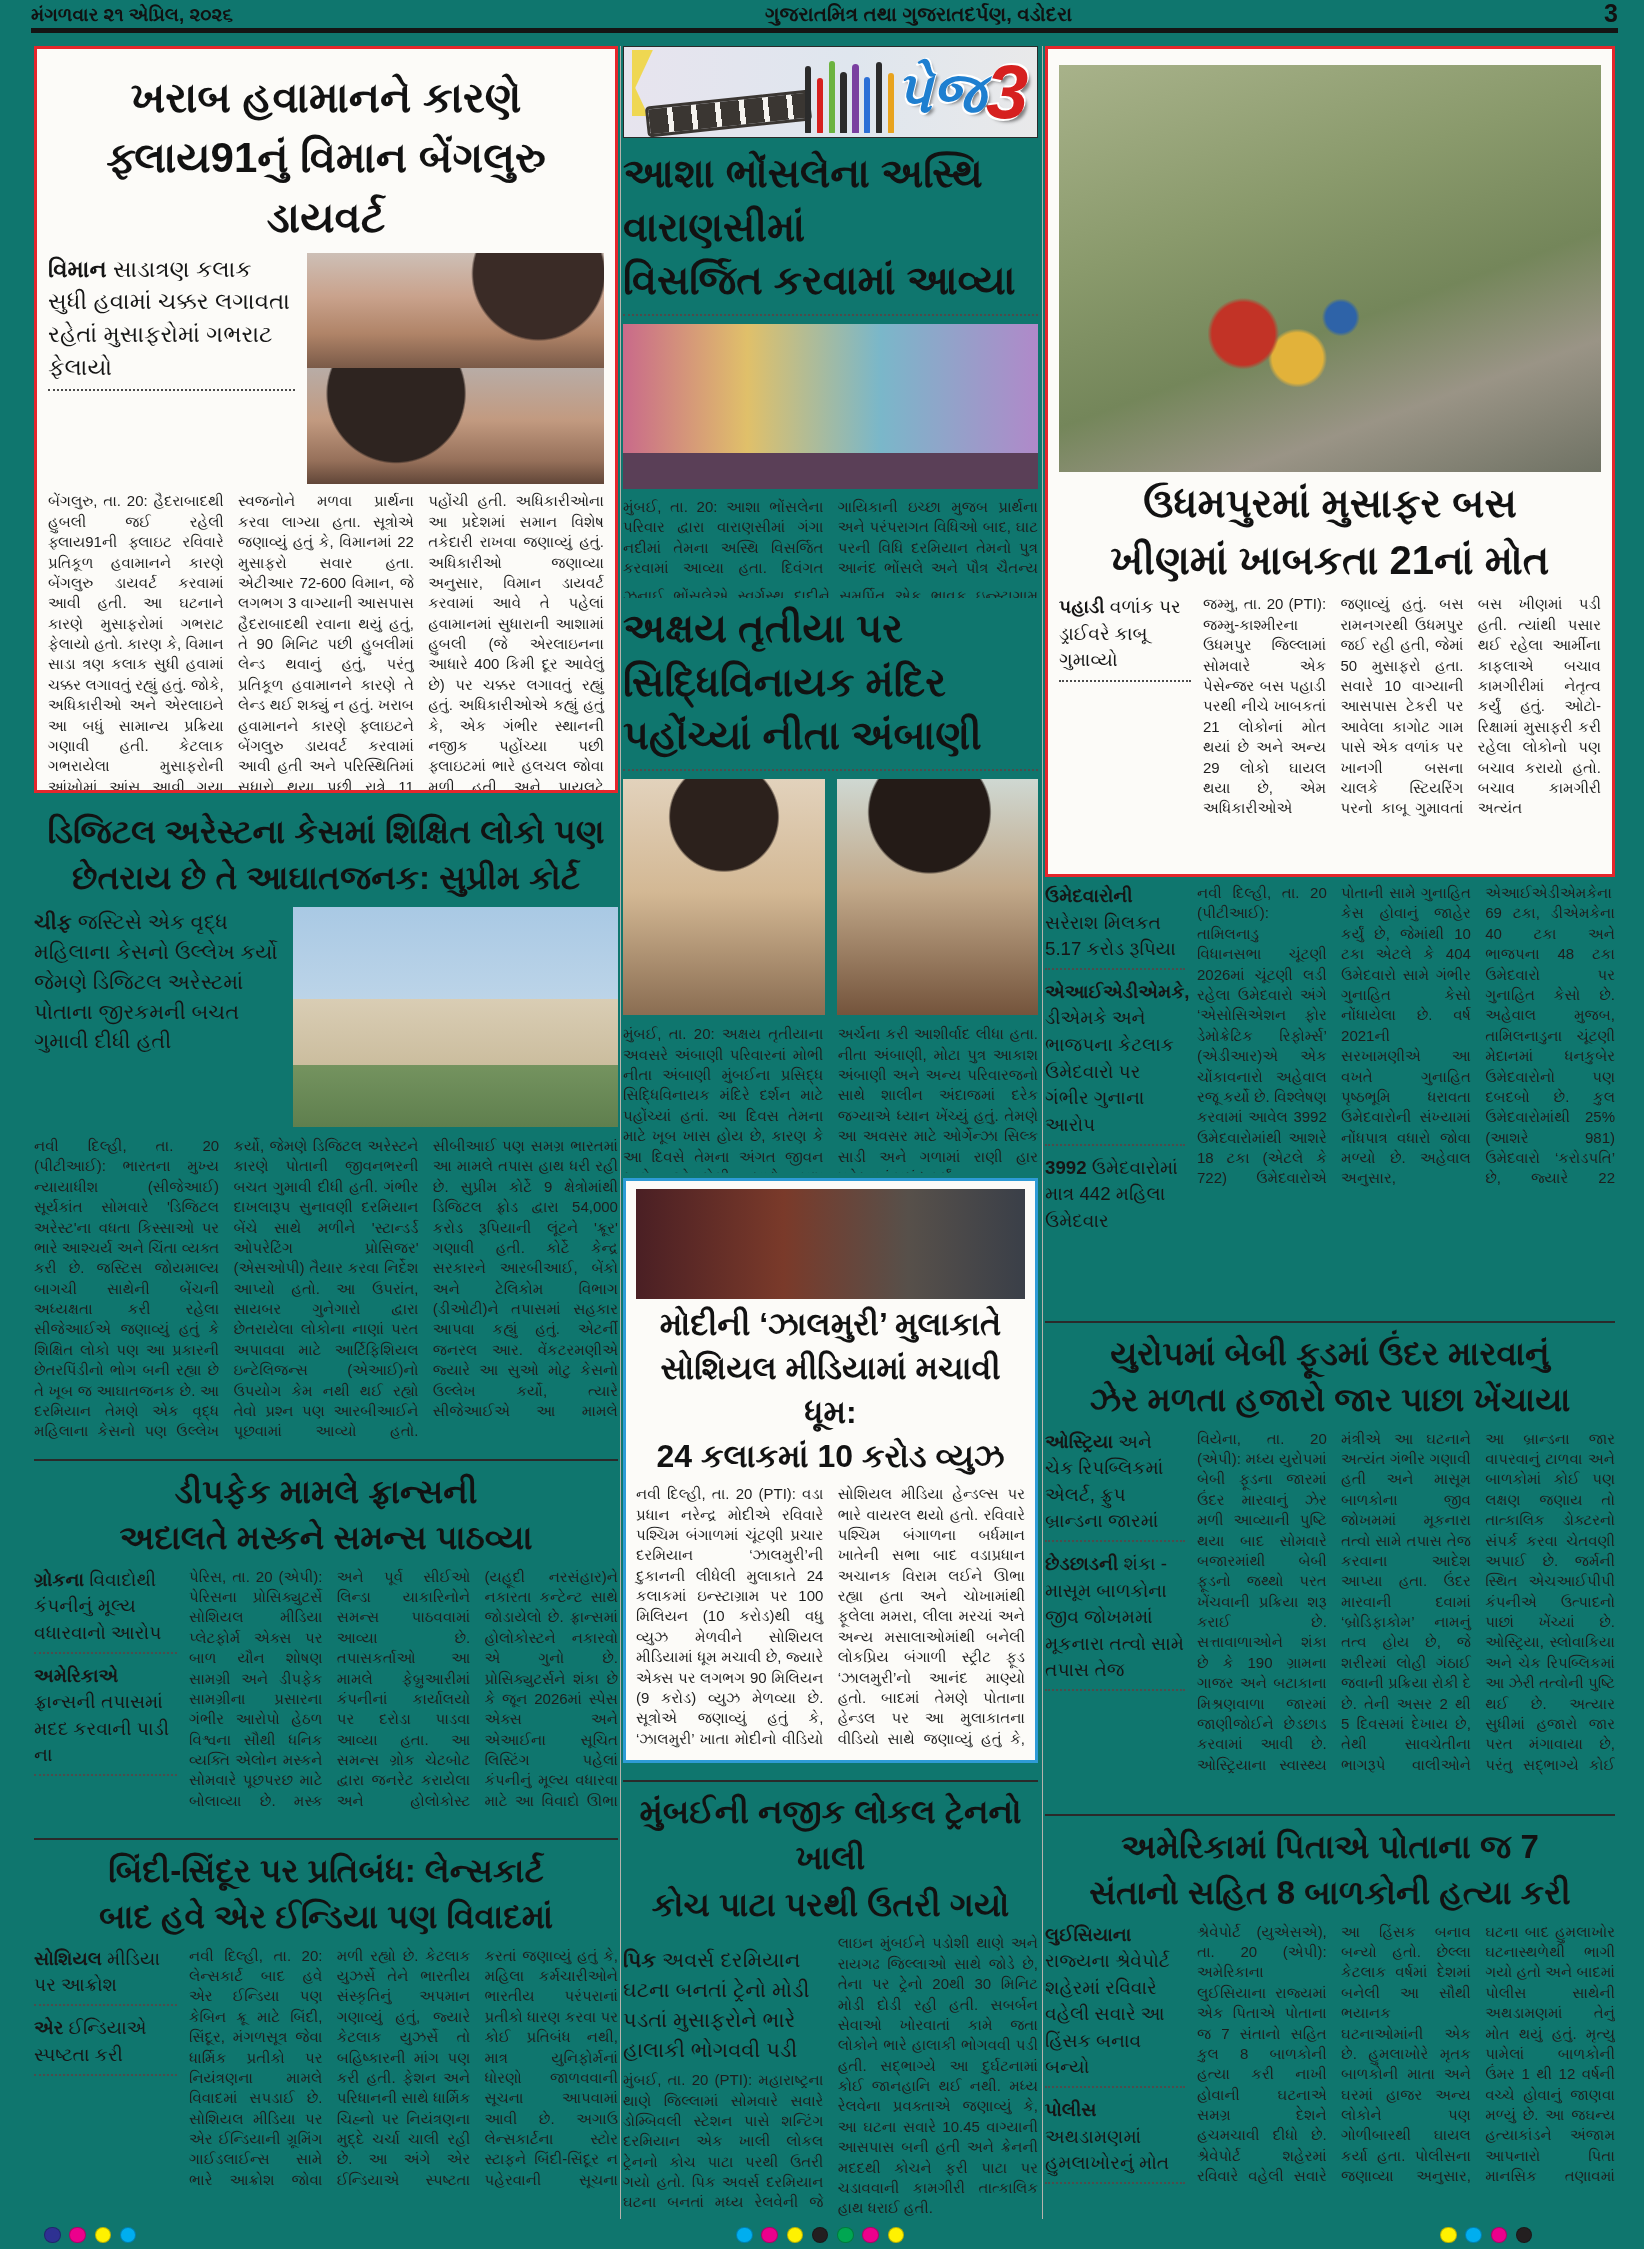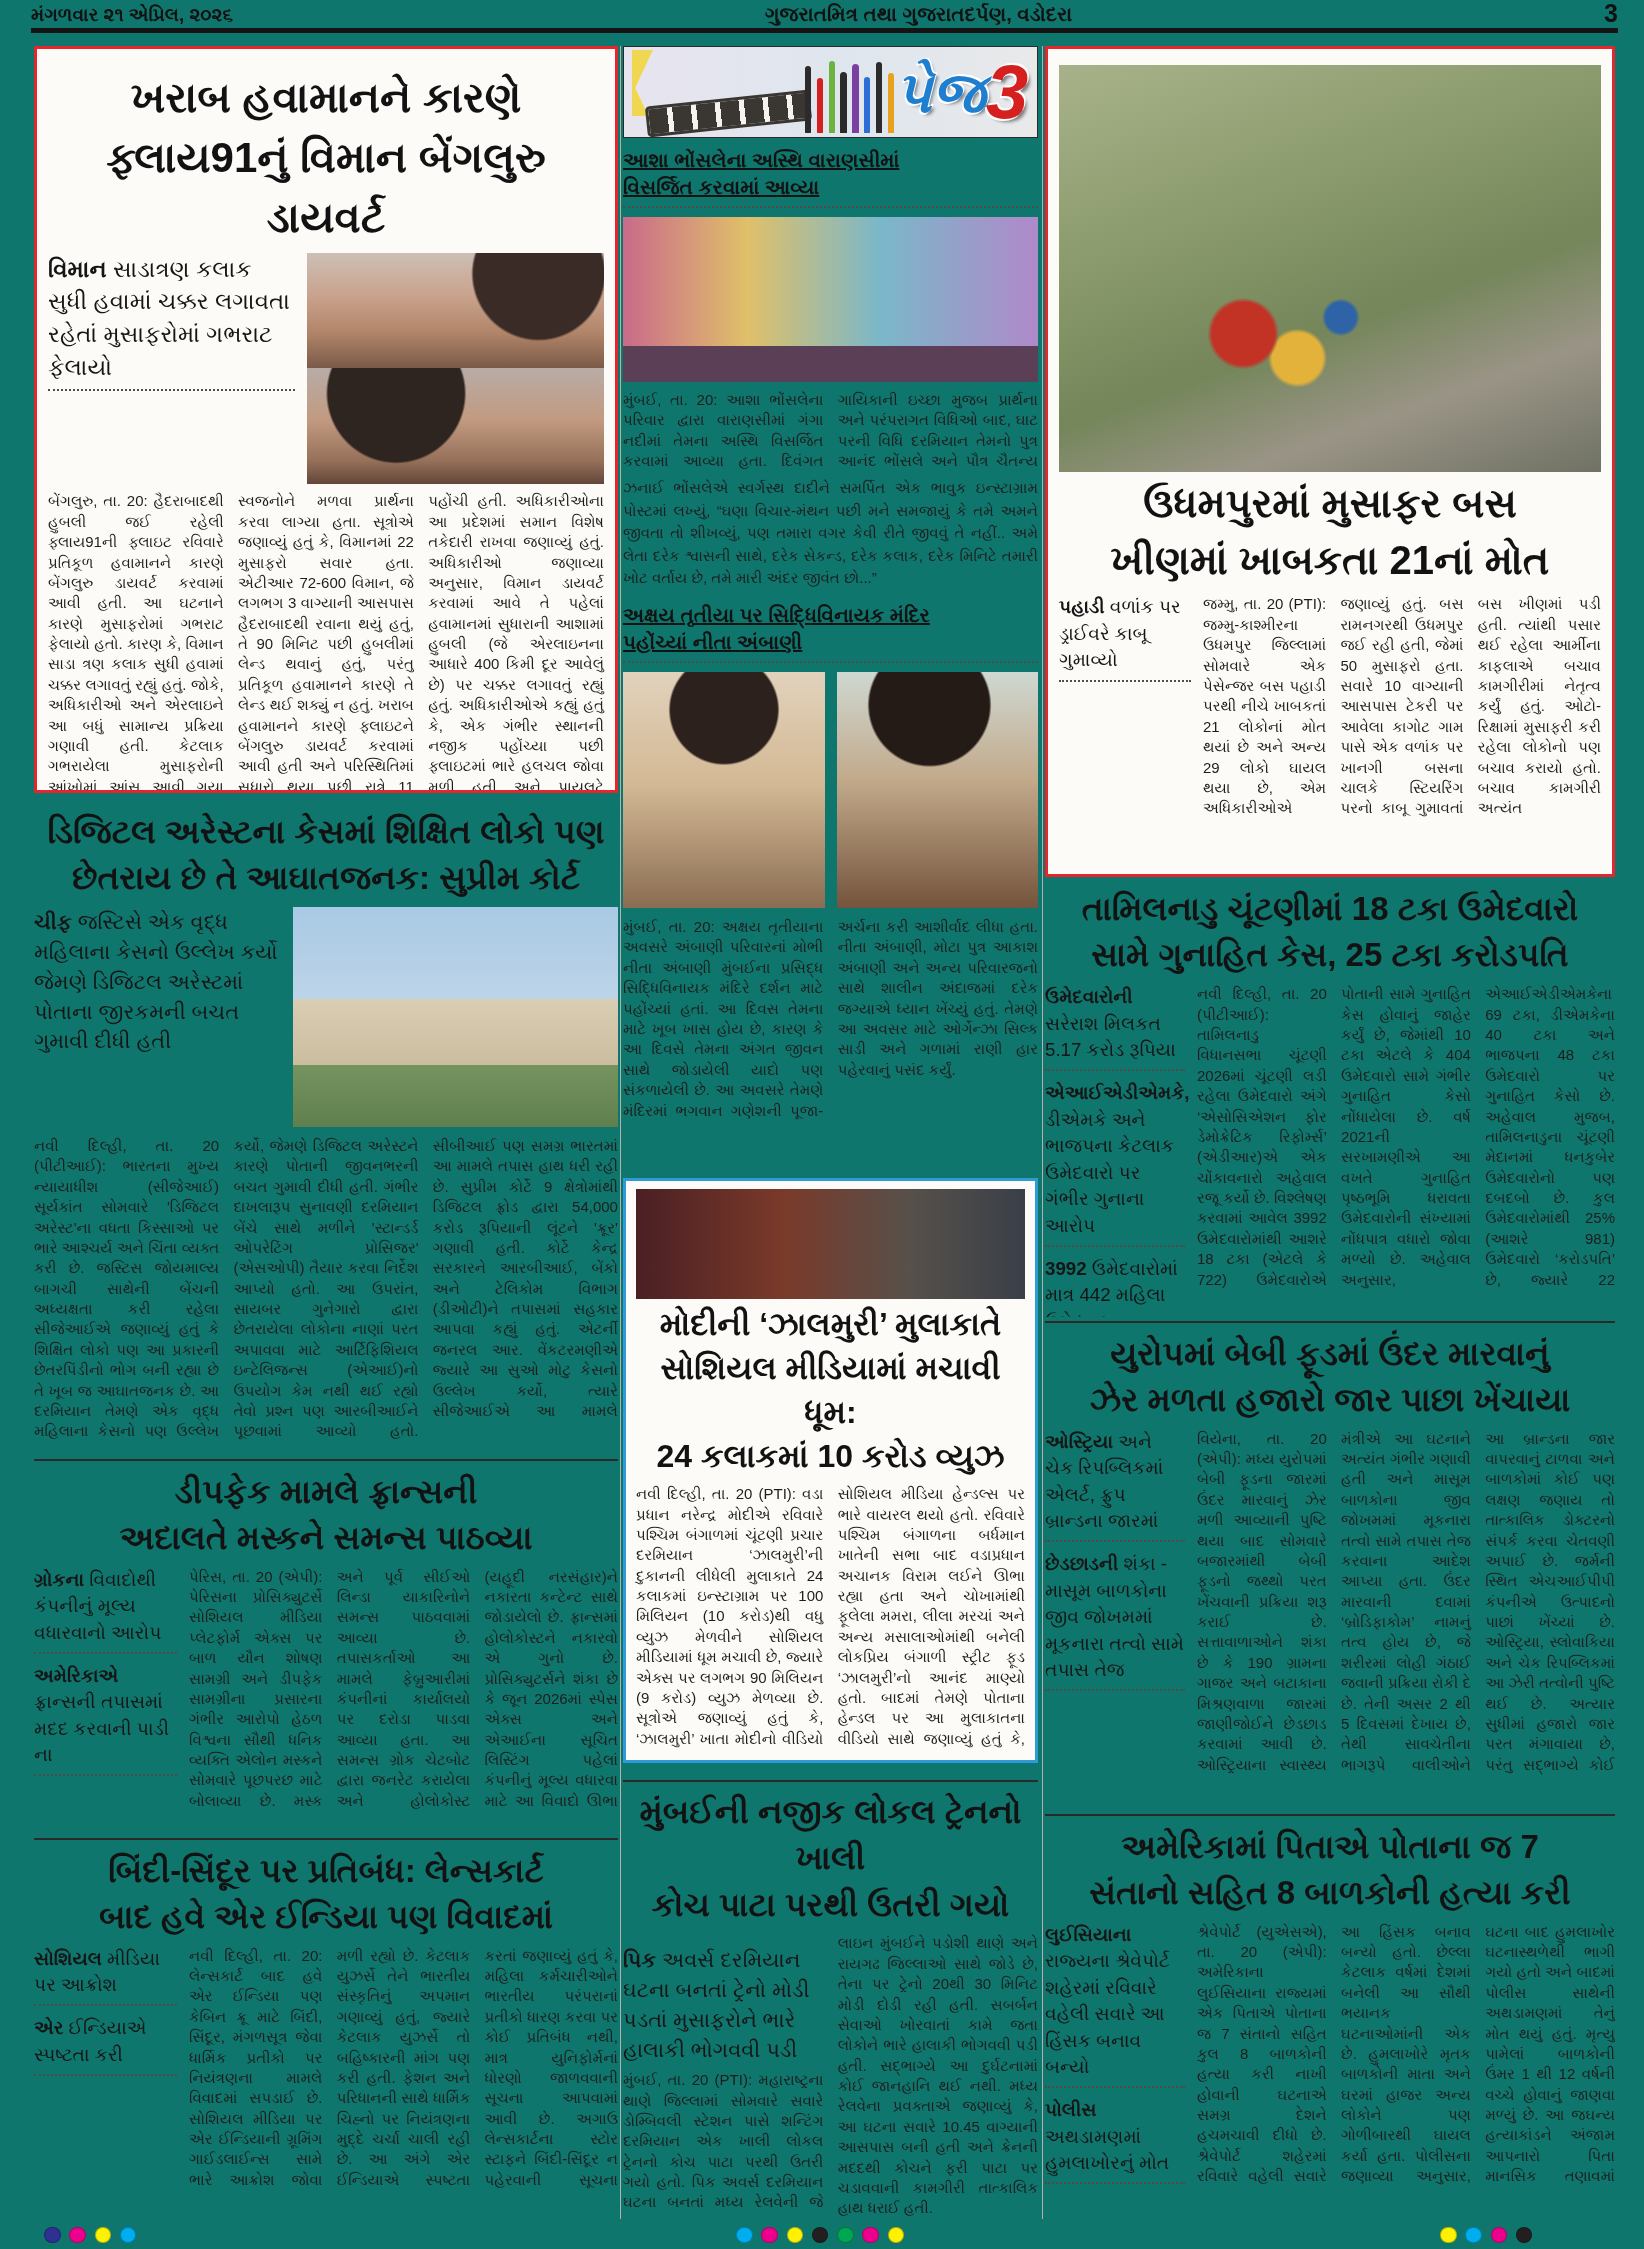--- a/index.html
+++ b/index.html
@@ -79,21 +79,21 @@
   
   .regrow{position:absolute;bottom:6.6px;height:16.5px;display:flex;gap:8.8px;}
   .regdot{width:16.5px;height:16.5px;border-radius:50%;display:inline-block;border:0.5px solid rgba(0,0,0,.25);}
 
   
   .h76{font-size:42px;line-height:1.42;}
   .h72{font-size:40px;line-height:1.42;}
   .h64{font-size:33px;line-height:1.4;}
   .h60{font-size:33px;line-height:1.4;}
   .h58{font-size:32px;line-height:1.38;}
-  .h54{font-size:20px;line-height:1.34;text-decoration:underline;}
+  .h54{font-size:40px;line-height:1.34;}
   .lead42{font-size:23px;}
   .lead38{font-size:21px;}
   .lead34{font-size:18.7px;}
   .leadcol{flex-shrink:0;}
   .quote{font-size:15px;line-height:1.5;text-align:justify;color:#1d1d1d;margin-top:5.5px;}
 </style>
 </head>
 <body>
 
 <div class="page">
@@ -244,24 +244,20 @@
     <div class="row" style="height:236px">
       <div class="leadcol" style="width:132px">
         <p class="lead lead34"><b>પહાડી</b> <span>વળાંક પર ડ્રાઈવરે કાબૂ ગુમાવ્યો</span></p>
         <hr class="dotted">
       </div>
       <div class="body cols3" style="flex:1;height:236px">જમ્મુ, તા. 20 (PTI): જમ્મુ-કાશ્મીરના ઉધમપુર જિલ્લામાં સોમવારે એક પેસેન્જર બસ પહાડી પરથી નીચે ખાબકતાં 21 લોકોનાં મોત થયાં છે અને અન્ય 29 લોકો ઘાયલ થયા છે, એમ અધિકારીઓએ જણાવ્યું હતું. બસ રામનગરથી ઉધમપુર જઈ રહી હતી, જેમાં 50 મુસાફરો હતા. સવારે 10 વાગ્યાની આસપાસ ટેકરી પર આવેલા કાગોટ ગામ પાસે એક વળાંક પર ખાનગી બસના ચાલકે સ્ટિયરિંગ પરનો કાબૂ ગુમાવતાં બસ ખીણમાં પડી હતી. ત્યાંથી પસાર થઈ રહેલા આર્મીના કાફલાએ બચાવ કામગીરીમાં નેતૃત્વ કર્યું હતું. ઓટો-રિક્ષામાં મુસાફરી કરી રહેલા લોકોનો પણ બચાવ કરાયો હતો. બચાવ કામગીરી અત્યંત પડકારજનક સાબિત થઈ હતી અને બસનો આગળનો ભાગ સંપૂર્ણપણે તૂટીને અલગ થઈ ગયો હતો. રાષ્ટ્રપતિ દ્રૌપદી મુર્મુ અને વડાપ્રધાન નરેન્દ્ર મોદીએ અકસ્માતમાં થયેલી જાનહાનિ પર શોક વ્યક્ત કર્યો હતો. તેમણે મૃતકોના પરિવારો માટે રૂ. 2 લાખ અને અકસ્માતમાં ઘાયલ થયેલા લોકો માટે રૂ. 50,000 ની એક્સ-ગ્રેશિયા (સહાય) રકમની પણ જાહેરાત કરી હતી. જમ્મુ-કાશ્મીરના લેફ્ટનન્ટ ગવર્નર મનોજ સિન્હા અને મુખ્યમંત્રી ઓમર અબ્દુલ્લાએ અધિકારીઓને ઘાયલોની સારવારમાં તમામ શક્ય મદદની ખાતરી આપી હતી.</div>
     </div>
   </section>
 
   <section class="art" style="left:1045px;top:883px;width:570px;height:434px">
-    <h1 class="head h60">
-      <span>તામિલનાડુ ચૂંટણીમાં 18 ટકા ઉમેદવારો</span>
-      <span>સામે ગુનાહિત કેસ, 25 ટકા કરોડપતિ</span>
-    </h1>
     <div class="row" style="height:308px">
       <div class="leadcol" style="width:140px">
         <p class="lead lead34"><b>ઉમેદવારોની</b> <span>સરેરાશ મિલકત 5.17 કરોડ રૂપિયા</span></p>
         <hr class="dotted">
         <p class="lead lead34"><b>એઆઈએડીએમકે,</b> <span>ડીએમકે અને ભાજપના કેટલાક ઉમેદવારો પર ગંભીર ગુનાના આરોપ</span></p>
         <hr class="dotted">
         <p class="lead lead34"><b>3992</b> <span>ઉમેદવારોમાં માત્ર 442 મહિલા ઉમેદવાર</span></p>
       </div>
       <div class="body cols3" style="flex:1;height:308px">નવી દિલ્હી, તા. 20 (પીટીઆઈ): તામિલનાડુ વિધાનસભા ચૂંટણી 2026માં ચૂંટણી લડી રહેલા ઉમેદવારો અંગે ‘એસોસિએશન ફોર ડેમોક્રેટિક રિફોર્મ્સ’ (એડીઆર)એ એક ચોંકાવનારો અહેવાલ રજૂ કર્યો છે. વિશ્લેષણ કરવામાં આવેલ 3992 ઉમેદવારોમાંથી આશરે 18 ટકા (એટલે કે 722) ઉમેદવારોએ પોતાની સામે ગુનાહિત કેસ હોવાનું જાહેર કર્યું છે, જેમાંથી 10 ટકા એટલે કે 404 ઉમેદવારો સામે ગંભીર ગુનાહિત કેસો નોંધાયેલા છે. વર્ષ 2021ની સરખામણીએ આ વખતે ગુનાહિત પૃષ્ઠભૂમિ ધરાવતા ઉમેદવારોની સંખ્યામાં નોંધપાત્ર વધારો જોવા મળ્યો છે. અહેવાલ અનુસાર, એઆઈએડીએમકેના 69 ટકા, ડીએમકેના 40 ટકા અને ભાજપના 48 ટકા ઉમેદવારો પર ગુનાહિત કેસો છે. અહેવાલ મુજબ, તામિલનાડુના ચૂંટણી મેદાનમાં ધનકુબેર ઉમેદવારોનો પણ દબદબો છે. કુલ ઉમેદવારોમાંથી 25% (આશરે 981) ઉમેદવારો ‘કરોડપતિ’ છે, જ્યારે 22 ઉમેદવારો એવા છે જેમની પાસે 100 કરોડ રૂપિયાથી વધુની મિલકત છે. આ ચૂંટણીમાં ઊભા રહેલા ઉમેદવારોની સરેરાશ મિલકત 5.17 કરોડ રૂપિયા છે, જે 2021માં માત્ર 1.72 કરોડ રૂપિયા હતી. શિક્ષણ અને જાતિના આધારે જોઈએ તો, 43% ઉમેદવારો ધોરણ 5થી 12 સુધી ભણેલા છે, જ્યારે 46% સ્નાતક કે તેથી વધુ ભણેલા છે. આશ્ચર્યજનક રીતે, મહિલા ઉમેદવારોની સંખ્યા તેમની વસ્તીની પ્રતિનિધિત્વ સામે માત્ર 11 ટકા (એટલે કે 442) જેટલી જ છે. રસપ્રદ રીતે 4 ઉમેદવારોએ પોતાની પાસે શૂન્ય મિલકત હોવાનું સોગંદનામામાં જણાવ્યું છે.</div>
     </div>

